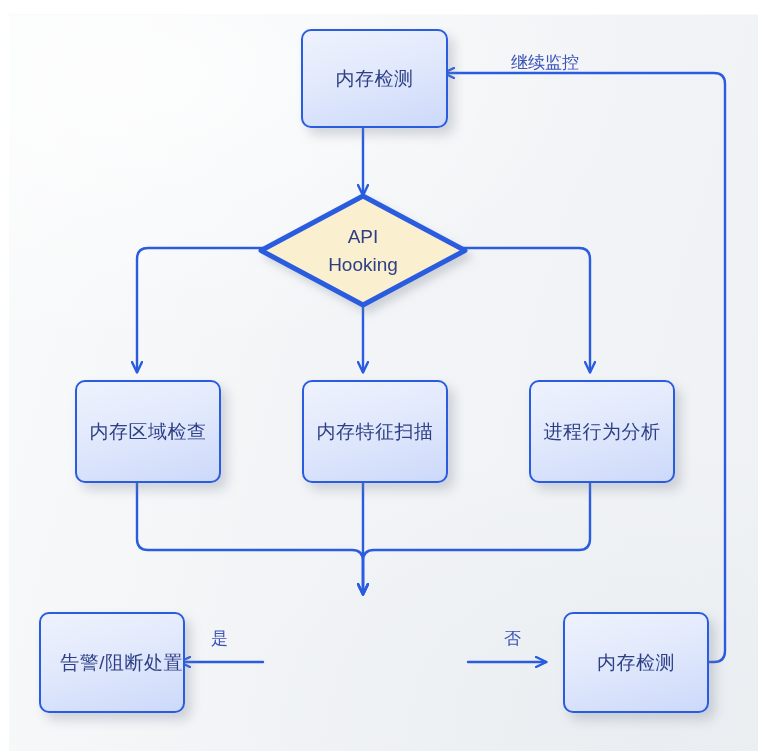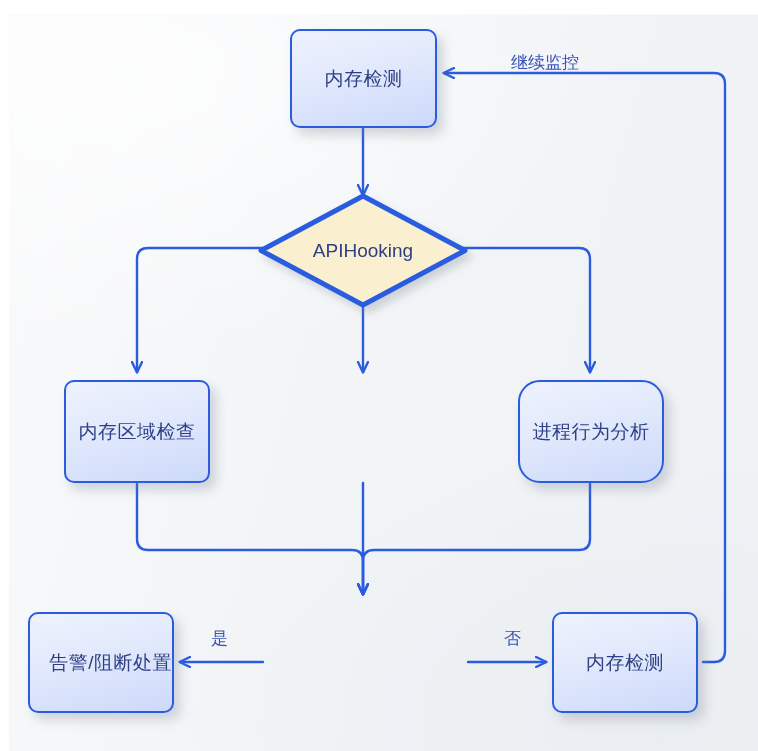--- a/index.html
+++ b/index.html
@@ -49,20 +49,21 @@
   }
 
   .node {
     position: absolute;
     z-index: 4;
     box-sizing: border-box;
     display: flex;
     align-items: center;
     justify-content: center;
     text-align: center;
+    margin-left: 11px;
   }
 
   .box {
     border: 2.5px solid #2a5ce0;
     border-radius: 10px;
     background: linear-gradient(165deg, #eef2fd 0%, #e3eafc 40%, #ccd9fa 100%);
     box-shadow: 6px 7px 11px rgba(120,130,145,0.30);
     color: #2e3f86;
     font-size: 19px;
     letter-spacing: 0.5px;
@@ -76,21 +77,21 @@
   .diamond-wrap svg {
     position: absolute;
     left: 0; top: 0;
     overflow: visible;
   }
   .diamond-label {
     position: absolute;
     left: 0; top: 0;
     width: 100%; height: 100%;
     display: flex;
-    flex-direction: row;
+    flex-direction: column;
     align-items: center;
     justify-content: center;
     color: #2e3f86;
     font-size: 19px;
     line-height: 1.45;
     text-align: center;
     pointer-events: none;
   }
 
   .edge-label {
@@ -155,22 +156,25 @@
     <div class="diamond-label">
       <span>API</span>
       <span>Hooking</span>
     </div>
   </div>
 
   <div class="node box" style="left:64px; top:380px; width:146px; height:103px;">
     <span>内存区域检查</span>
   </div>
 
+  <div class="node box" style="left:291px; top:380px; width:146px; height:103px;">
+    <span>内存特征扫描</span>
+  </div>
 
-  <div class="node box" style="left:518px; top:380px; width:146px; height:103px;border-radius:22px;">
+  <div class="node box" style="left:518px; top:380px; width:146px; height:103px;">
     <span>进程行为分析</span>
   </div>
 
 
   <div class="node box" style="left:28px; top:612px; width:146px; height:101px;justify-content:flex-end;">
     <span>告警/阻断处置</span>
   </div>
 
   <div class="node box" style="left:552px; top:612px; width:146px; height:101px;">
     <span>内存检测</span>

